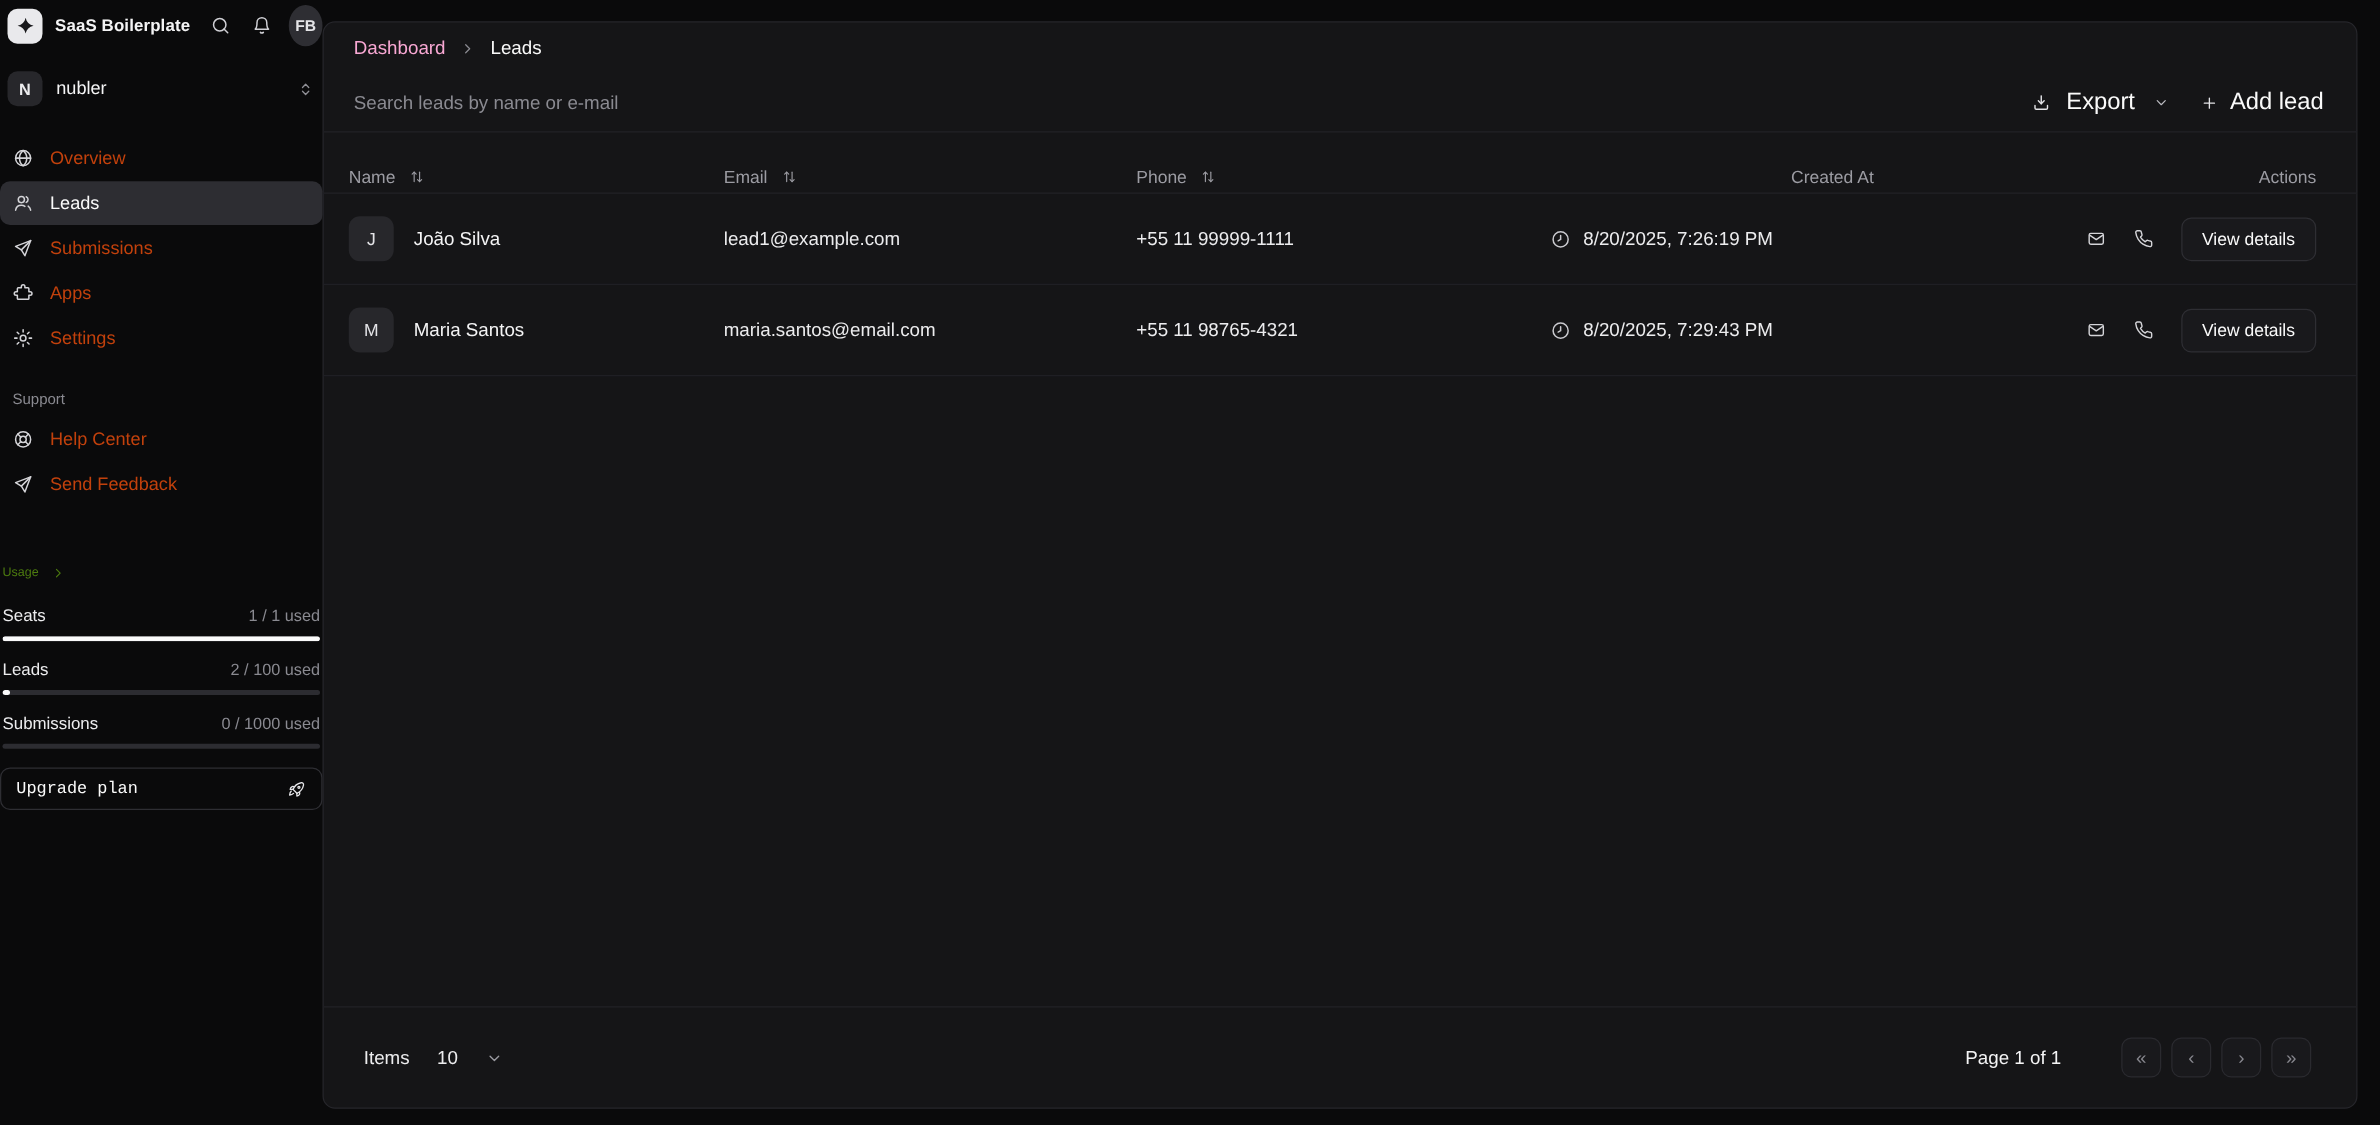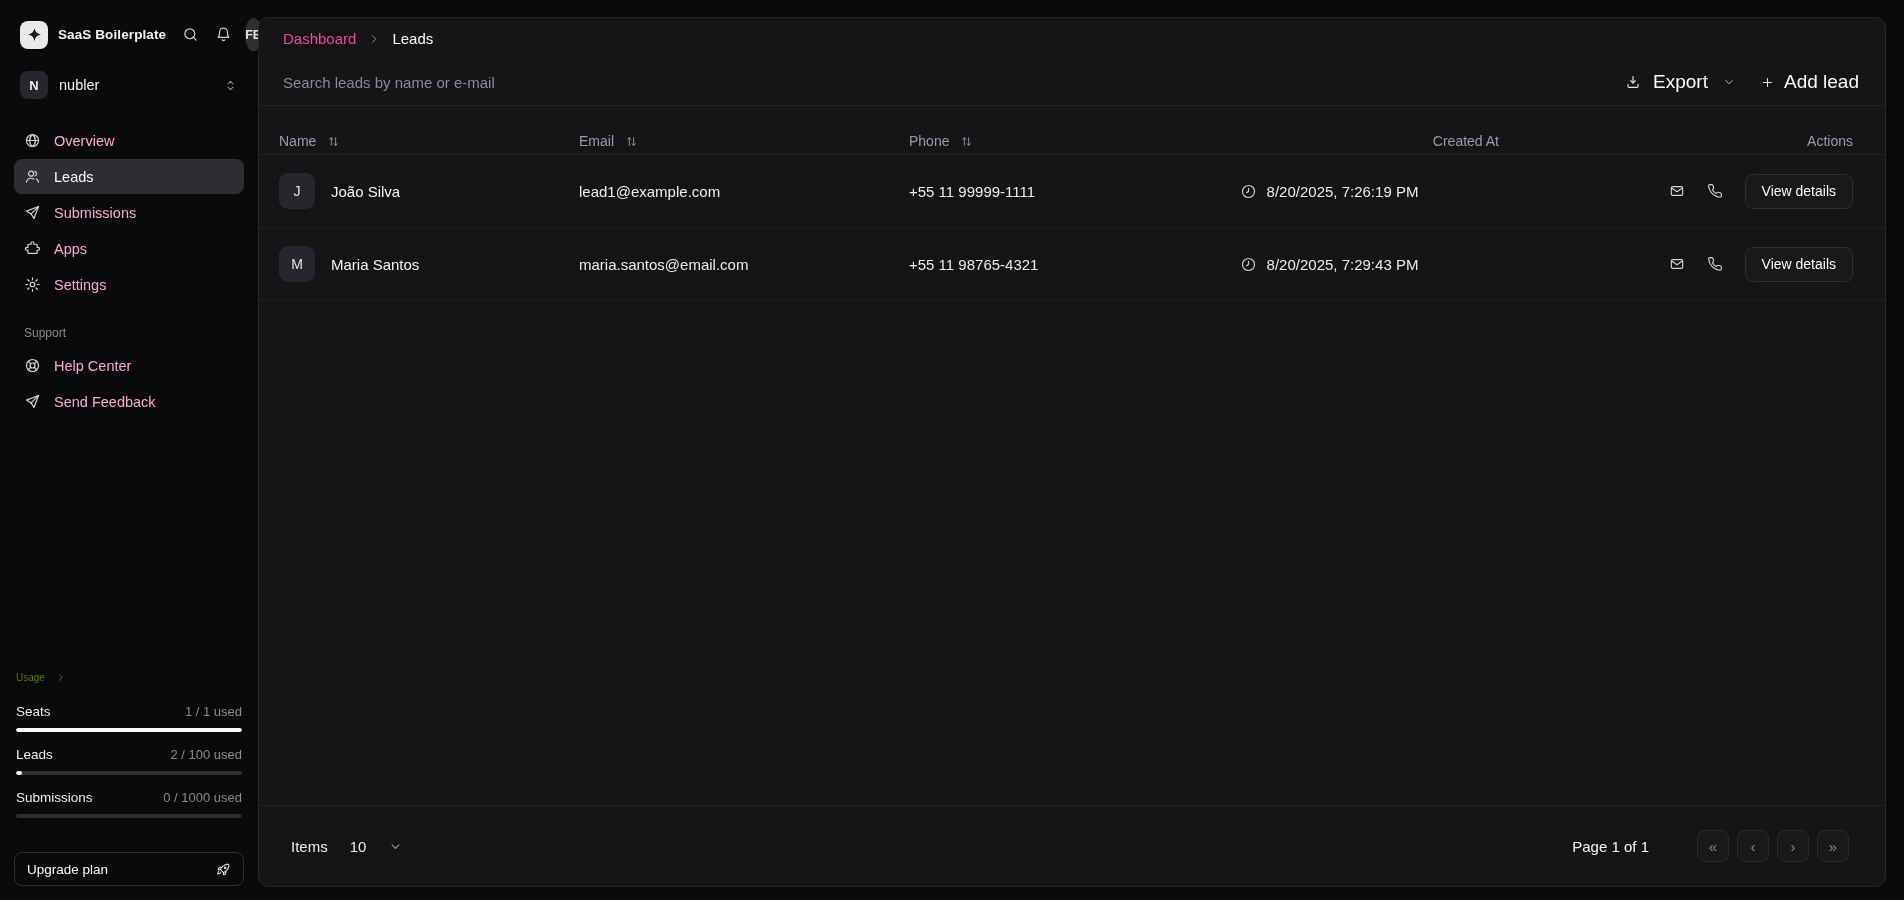--- a/index.html
+++ b/index.html
@@ -8,72 +8,72 @@
     background:#0a0a0b;
     color:#fafafa;
     font-family:"Liberation Sans", sans-serif;
     position:relative;
     -webkit-font-smoothing:antialiased;
   }
   svg.ic { fill:none; stroke:currentColor; stroke-width:1.7; stroke-linecap:round; stroke-linejoin:round; display:block; }
 
   
   .sidebar {
-    position:absolute; left:0; top:0; width:258px; height:900px;
-    display:flex; flex-direction:column; padding:14px;
+    position:absolute; left:0; top:0; width:258px; height:648px;
+    display:flex; flex-direction:column; 
   }
   .sb-header { display:flex; align-items:center; margin-top:4px; padding-left:6px; }
   .logo { width:28px; height:28px; border-radius:8px; background:#e9e9ec; color:#18181b;
           display:flex; align-items:center; justify-content:center; flex:none; }
   .sb-title { font-size:13.5px; font-weight:700; letter-spacing:.1px; margin-left:10px; flex:1; color:#f4f4f5; white-space:nowrap; }
   .icon-btn { background:none; border:none; color:#cfcfd4; cursor:pointer; padding:0; display:flex; align-items:center; justify-content:center; }
   .sb-header .icon-btn { margin-left:16px; }
   .user-avatar { width:33px; height:33px; border-radius:50%; background:#2e2e33; color:#e4e4e7;
                  font-size:12.5px; font-weight:600; display:flex; align-items:center; justify-content:center;
                  margin-left:13px; cursor:pointer; border:none; }
 
   .workspace { display:flex; align-items:center; margin-top:20px; padding:0 6px; cursor:pointer; }
   .ws-avatar { width:28px; height:28px; border-radius:8px; background:#27272b; color:#ececee;
                font-size:13px; font-weight:600; display:flex; align-items:center; justify-content:center; flex:none; }
   .ws-name { flex:1; margin-left:11px; font-size:14.5px; font-weight:500; color:#f4f4f5; }
   .ws-caret { color:#8f8f96; }
 
   .nav { margin-top:24px; display:flex; flex-direction:column; gap:1px; }
   .nav-item { display:flex; align-items:center; gap:13px; height:35px; padding:0 10px;
-              border-radius:8px; color:#f9a8d4; font-size:14.5px; cursor:pointer; }
+              border-radius:8px; color:#c2410c; font-size:14.5px; cursor:pointer; }
   .nav-item .ni-icon { color:#d4d4d8; display:flex; }
   .nav-item.active { background:#2d2d32; color:#fafafa; }
 
   .support-heading { margin:24px 0 8px; padding-left:10px; font-size:12px; color:#8a8a91; }
 
   .sb-spacer { flex:1; }
 
   .usage-heading { display:flex; align-items:center; gap:9px; color:#4d7c0f; font-size:10px;
                    padding-left:2px; margin-bottom:20px; cursor:pointer; }
   .meter { margin-bottom:15px; padding:0 2px; }
   .meter-top { display:flex; justify-content:space-between; align-items:baseline; margin-bottom:9px;gap:35px; }
   .meter-label { font-size:13.5px; color:#ececee; }
   .meter-value { font-size:13px; color:#8a8a91; }
   .meter-track { height:4px; border-radius:2px; background:#2c2c31; overflow:hidden; }
   .meter-fill  { height:100%; border-radius:2px; background:#fafafa; }
 
-  .upgrade-btn { margin-top:19px; height:34px; border:1px solid #2e2e33; border-radius:8px;
+  .upgrade-btn { margin-top:0; height:34px; border:1px solid #2e2e33; border-radius:8px;
                  background:transparent; color:#fafafa; font-size:13.5px; font-weight:500;
                  display:flex; align-items:center; justify-content:space-between; padding:0 12px;
-                 cursor:pointer; font-family:Liberation Sans, sans-serif; }
+                 cursor:pointer; font-family:Liberation Mono, monospace; }
   .upgrade-btn .rk { color:#e4e4e7; }
 
   
   .panel {
     position:absolute; left:258px; top:17px; width:1628px; height:870px;
     background:#151517; border:1px solid #26262b; border-radius:10px;
     display:flex; flex-direction:column; overflow:hidden;
   }
   .breadcrumb-row { height:41px; flex:none; display:flex; align-items:center; gap:11px; padding:0 24px; }
-  .bc-parent { color:#ec4899; font-size:15px; cursor:pointer; }
+  .bc-parent { color:#f9a8d4; font-size:15px; cursor:pointer; }
   .bc-sep { color:#8a8a91; display:flex; }
   .bc-current { color:#fafafa; font-size:15px; font-weight:500; }
 
   .toolbar-row { height:47px; flex:none; display:flex; align-items:center;
                  border-bottom:1px solid #222227; padding:0 14px 0 24px; }
   .search-input { flex:1; background:transparent; border:none; outline:none;
                   color:#e4e4e7; font-size:15px; font-family:inherit; }
   .search-input::placeholder { color:#8a8a91; }
   .tb-btn { display:flex; align-items:center; background:none; border:none; color:#fafafa;
             font-size:19px; font-weight:500; font-family:inherit; cursor:pointer; padding:8px 12px; }

